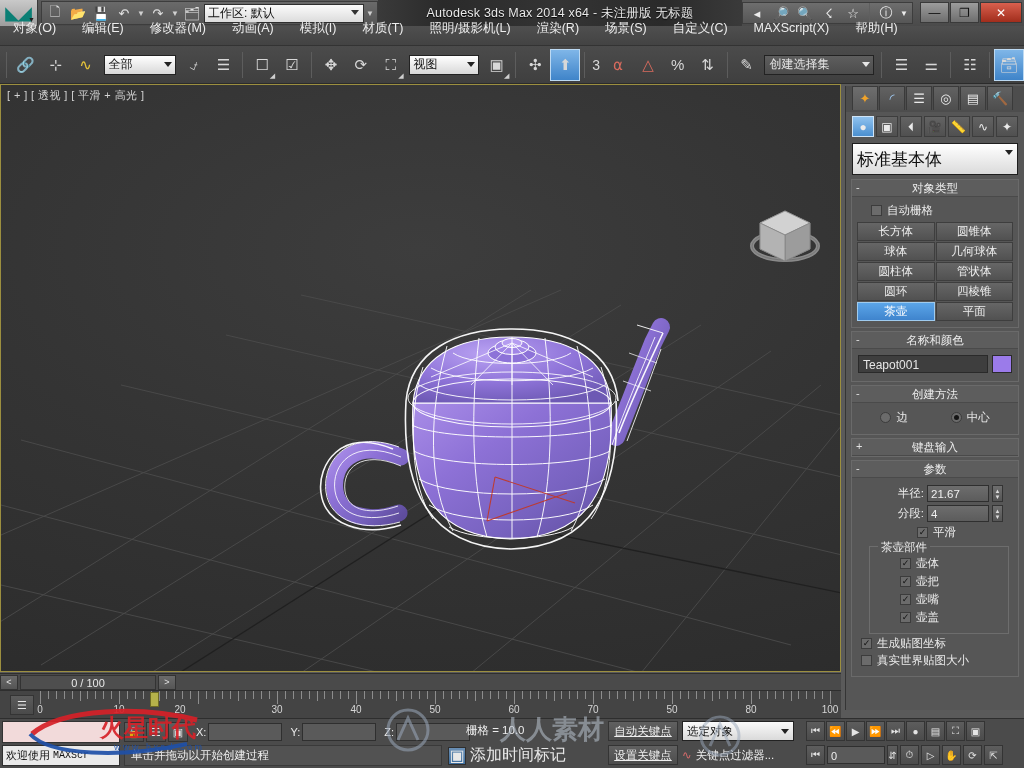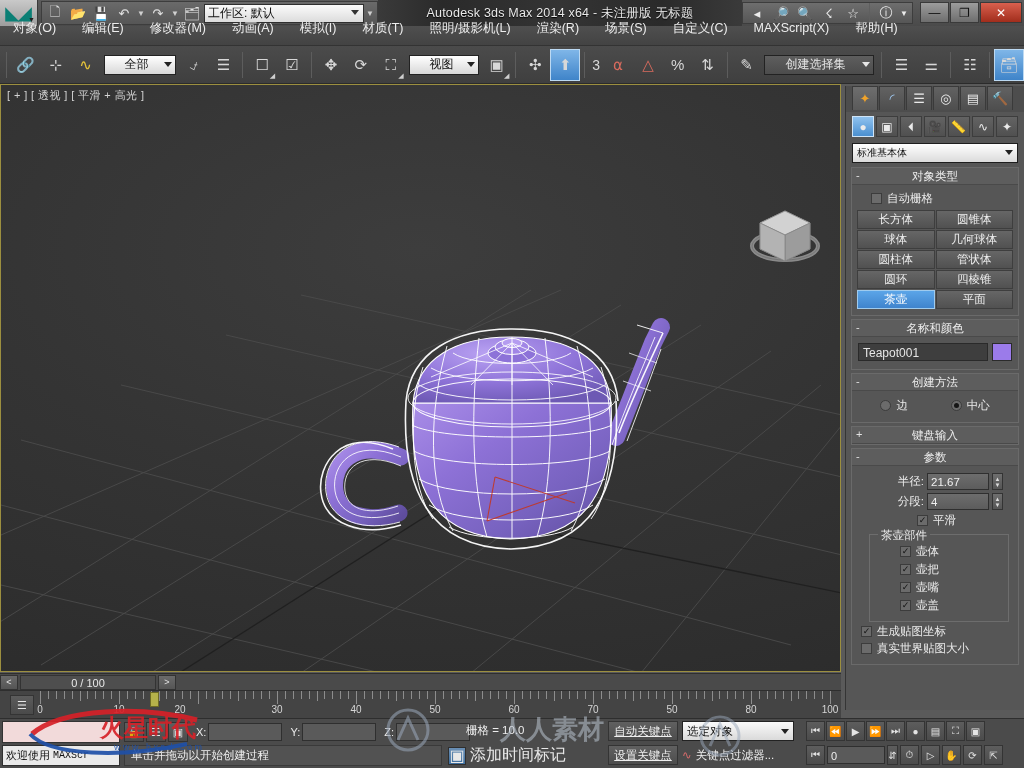--- a/index.html
+++ b/index.html
@@ -75,21 +75,21 @@
     display:flex; align-items:center; padding-left:2px; border-bottom:1px solid #2b2b2b;
   }
   .tb {
     width: 30px; height: 32px; display:flex; align-items:center; justify-content:center;
     color:#d8d8d8; font-size:16px; cursor:pointer; position:relative;
   }
   .tb.on { background: linear-gradient(#7fb6e8,#3f84c9); border:1px solid #bcd9f2; }
   .sep { width:1px; height:26px; background:#2e2e2e; border-right:1px solid #5d5d5d; margin:0 4px;}
   .tcombo {
     height:20px; background: linear-gradient(#ffffff,#d8d8d8); color:#111; font-size:12px;
-    border:1px solid #222; display:flex; align-items:center; padding:0 16px 0 20px;
+    border:1px solid #222; display:flex; align-items:center; padding:0 16px 0 4px;
     position:relative; margin:0 3px;
   }
   .tcombo .arw { position:absolute; right:3px; top:6px; border-left:4px solid transparent;
      border-right:4px solid transparent; border-top:5px solid #222; }
 
   
   .gly { font-size:15px; line-height:1; }
   .mini { position:absolute; right:2px; bottom:1px; font-size:7px; color:#cfcfcf;}
 
   
@@ -113,22 +113,22 @@
     justify-content:center; font-size:13px; cursor:pointer;
   }
   .cptab.active { background: linear-gradient(#6e6e6e,#5a5a5a); }
   .cpicons { display:flex; gap:2px; padding:4px 5px 4px 6px; background:#565656; }
   .cpi {
     width:22px; height:21px; display:flex; align-items:center; justify-content:center;
     background: linear-gradient(#636363,#505050); border:1px solid #3d3d3d; font-size:12px; cursor:pointer;
   }
   .cpi.on { background: linear-gradient(#8fc2ef,#4a8fd0); border:1px solid #cfe4f7; }
   .cpcombo {
-    margin:2px 6px 4px 6px; height:20px; background:linear-gradient(#ffffff,#dbdbdb);
-    color:#111; border:1px solid #1e1e1e; font-size:10px; display:flex; align-items:center;
+    margin:2px 6px 4px 6px; height:32px; background:linear-gradient(#ffffff,#dbdbdb);
+    color:#111; border:1px solid #1e1e1e; font-size:17px; display:flex; align-items:center;
     padding:0 16px 0 4px; position:relative;
   }
   .cpcombo .arw { position:absolute; right:4px; top:6px; border-left:4px solid transparent;
     border-right:4px solid transparent; border-top:5px solid #222;}
   .rollout { margin:3px 5px 0 5px; border:1px solid #6a6a6a; background:#565656; }
   .rhead {
     height:17px; background:#5d5d5d; border-bottom:1px solid #4a4a4a; display:flex;
     align-items:center; justify-content:center; position:relative; font-size:11.5px; color:#ededed;
     cursor:pointer;
   }

